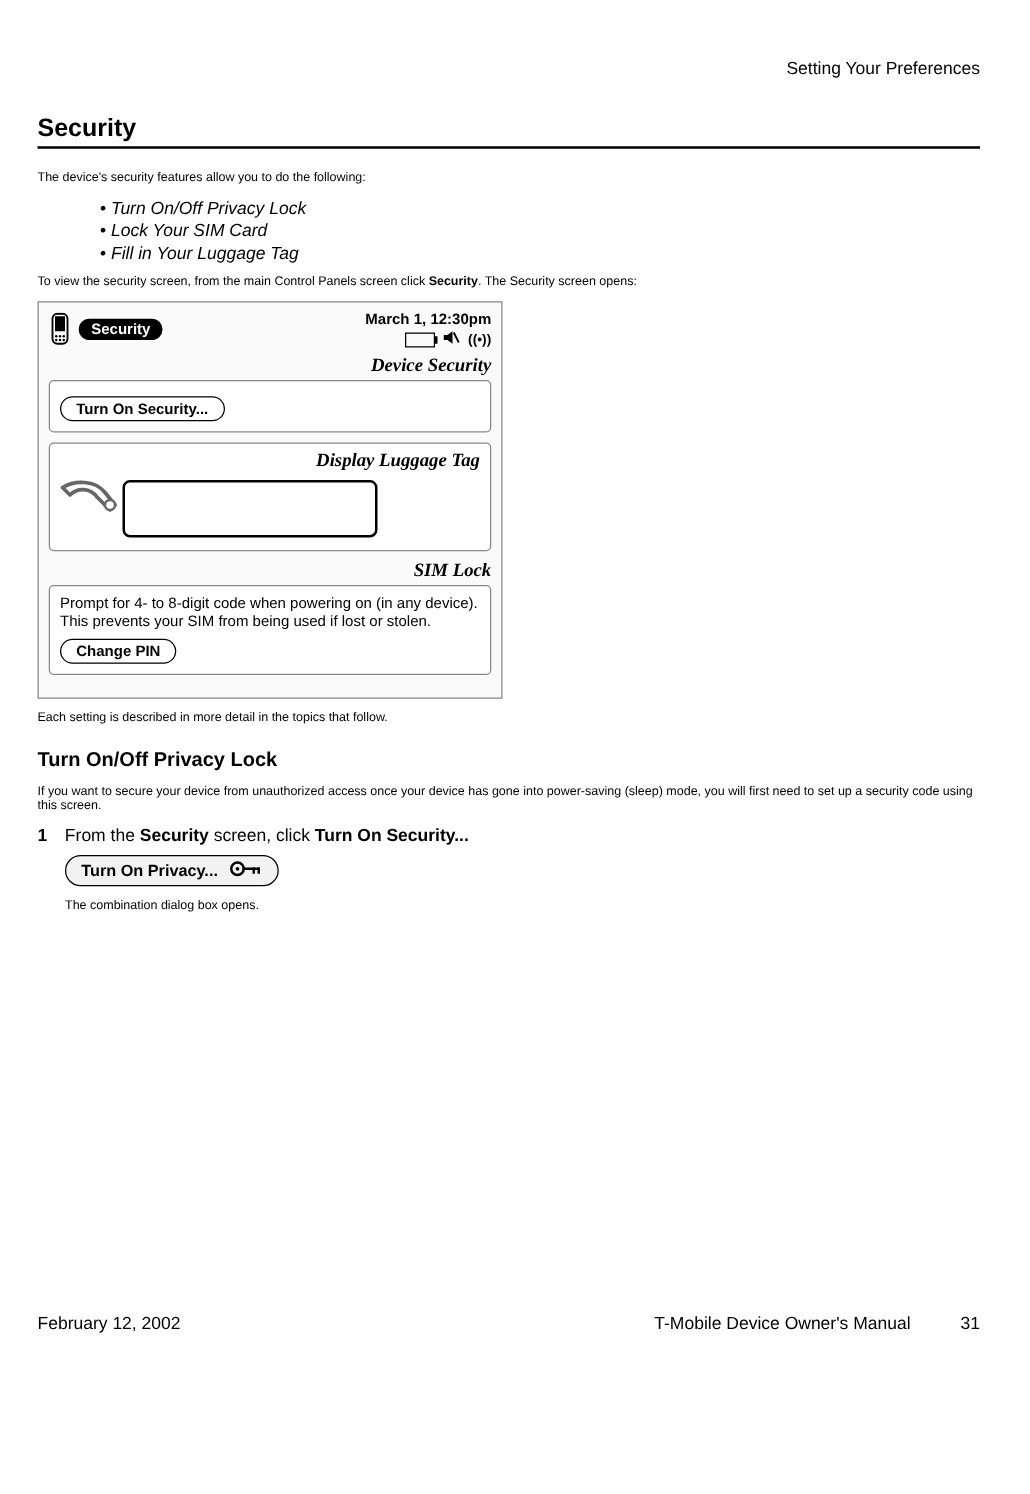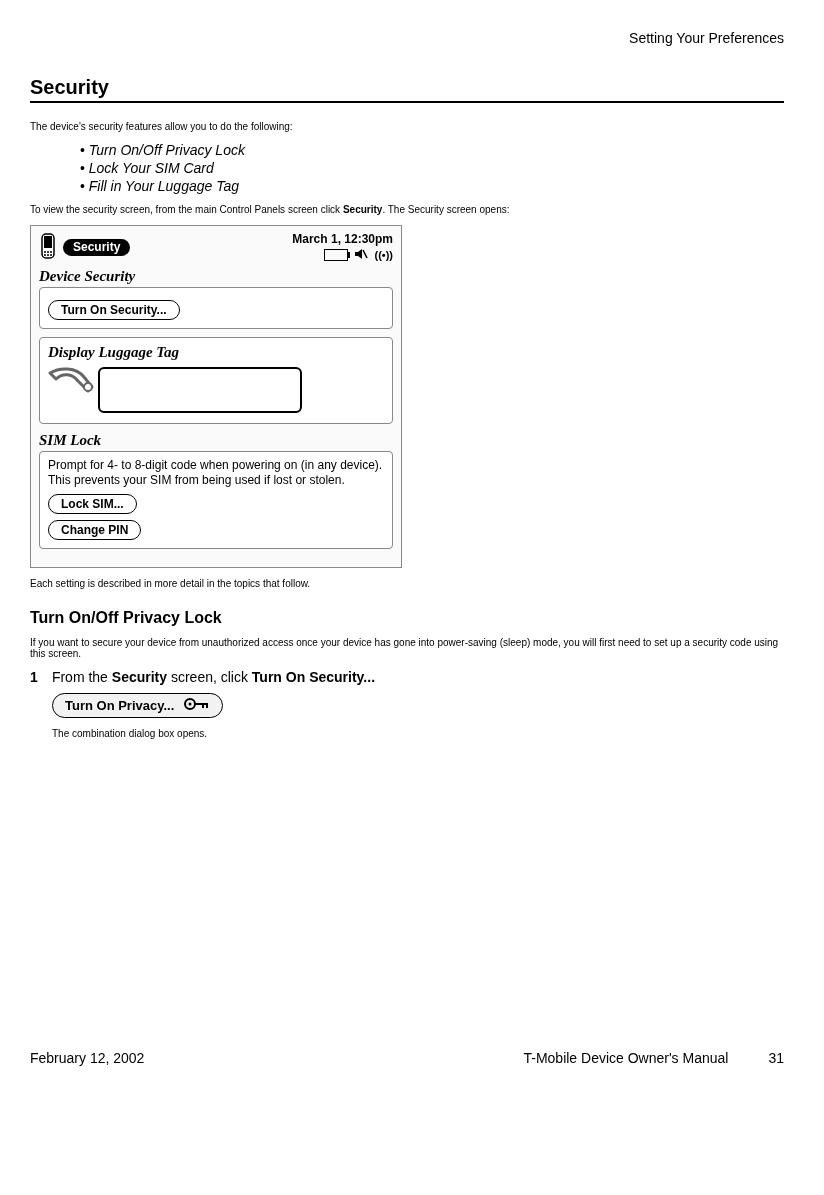--- a/index.html
+++ b/index.html
@@ -6,21 +6,21 @@
     font-family: "Trebuchet MS", Tahoma, Verdana, sans-serif;
     font-size: 14px;
     margin: 0;
     padding: 0;
     width: 824px;
     color: #000;
   }
   .page {
     width: 824px;
     height: 1092px;
-    padding: 30px 40px 20px 30px;
+    padding: 46px 40px 20px 30px;
     box-sizing: border-box;
     position: relative;
   }
   .running-head {
     text-align: right;
     font-size: 14px;
     margin-bottom: 30px;
   }
   h1.section {
     font-family: Arial, Helvetica, sans-serif;
@@ -77,20 +77,21 @@
     display: inline-block;
   }
   .batt::after { content:""; position:absolute; right:-3px; top:2px; width:2px; height:6px; background:#000; }
   .batt .fill { background:#000; height:100%; width:60%; }
   .sect-label {
     font-weight: bold;
     font-style: italic;
     font-family: "Times New Roman", serif;
     font-size: 15px;
     margin: 6px 0 2px 0;
+    text-align: right;
   }
   .panel {
     border: 1px solid #888;
     border-radius: 4px;
     padding: 6px 8px 8px 8px;
     margin-bottom: 8px;
     background: #fff;
   }
   .desc { font-size: 12px; line-height: 1.25; }
   .ui-btn {
@@ -210,21 +211,20 @@
               <circle cx="40" cy="22" r="4" fill="#fff" stroke="#666" stroke-width="2"></circle>
             </svg>
           </span>
           <span class="tagbox"></span>
         </div>
       </div>
 
       <div class="sect-label">SIM Lock</div>
       <div class="panel">
         <div class="desc">Prompt for 4- to 8-digit code when powering on (in any device). This prevents your SIM from being used if lost or stolen.</div>
-        <div><span class="ui-btn">Lock SIM...</span></div>
         <div><span class="ui-btn">Change PIN</span></div>
       </div>
     </div>
   </div>
 
   <p class="body-text">Each setting is described in more detail in the topics that follow.</p>
 
   <h2 class="sub">Turn On/Off Privacy Lock</h2>
 
   <p class="body-text">If you want to secure your device from unauthorized access once your device has gone into power-saving (sleep) mode, you will first need to set up a security code using this screen.</p>

